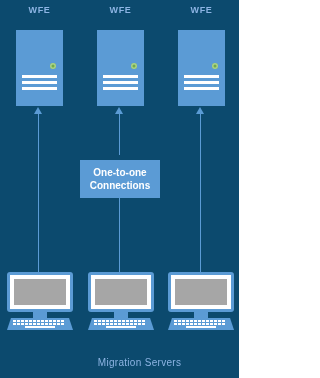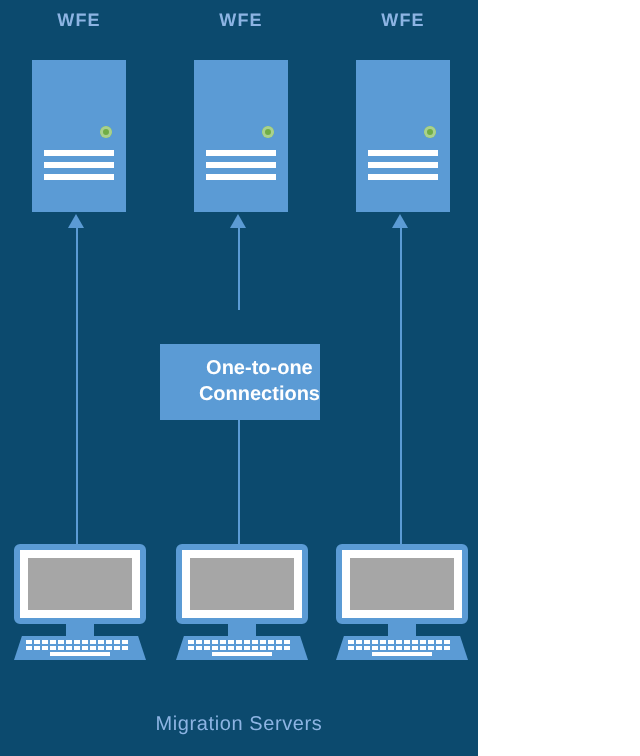--- a/index.html
+++ b/index.html
@@ -73,27 +73,27 @@
     height: 0;
     border-left: 4px solid transparent;
     border-right: 4px solid transparent;
     border-bottom: 7px solid #5b9bd5;
   }
 
   
   #callout {
     position: absolute;
     left: 80px;
-    top: 172px;
+    top: 160px;
     width: 80px;
     height: 38px;
     background: #5b9bd5;
     display: flex;
     align-items: center;
-    justify-content: flex-end;
+    justify-content: center;
   }
   #callout .callout-text {
     color: #ffffff;
     font-size: 10px;
     font-weight: bold;
     line-height: 13px;
     text-align: center;
     white-space: pre-line;
   }
 
@@ -175,20 +175,21 @@
   
   #caption {
     position: absolute;
     left: 0;
     top: 357px;
     width: 239px;
     text-align: center;
     font-size: 10px;
     color: #8db4e3;
     letter-spacing: 0.3px;
+    padding-left: 20px;
   }
 </style>
 </head>
 <body>
 
 <div id="canvas">
 
   <div class="wfe-label" style="left:16px;">WFE</div>
   <div class="wfe-label" style="left:97px;">WFE</div>
   <div class="wfe-label" style="left:178px;">WFE</div>

